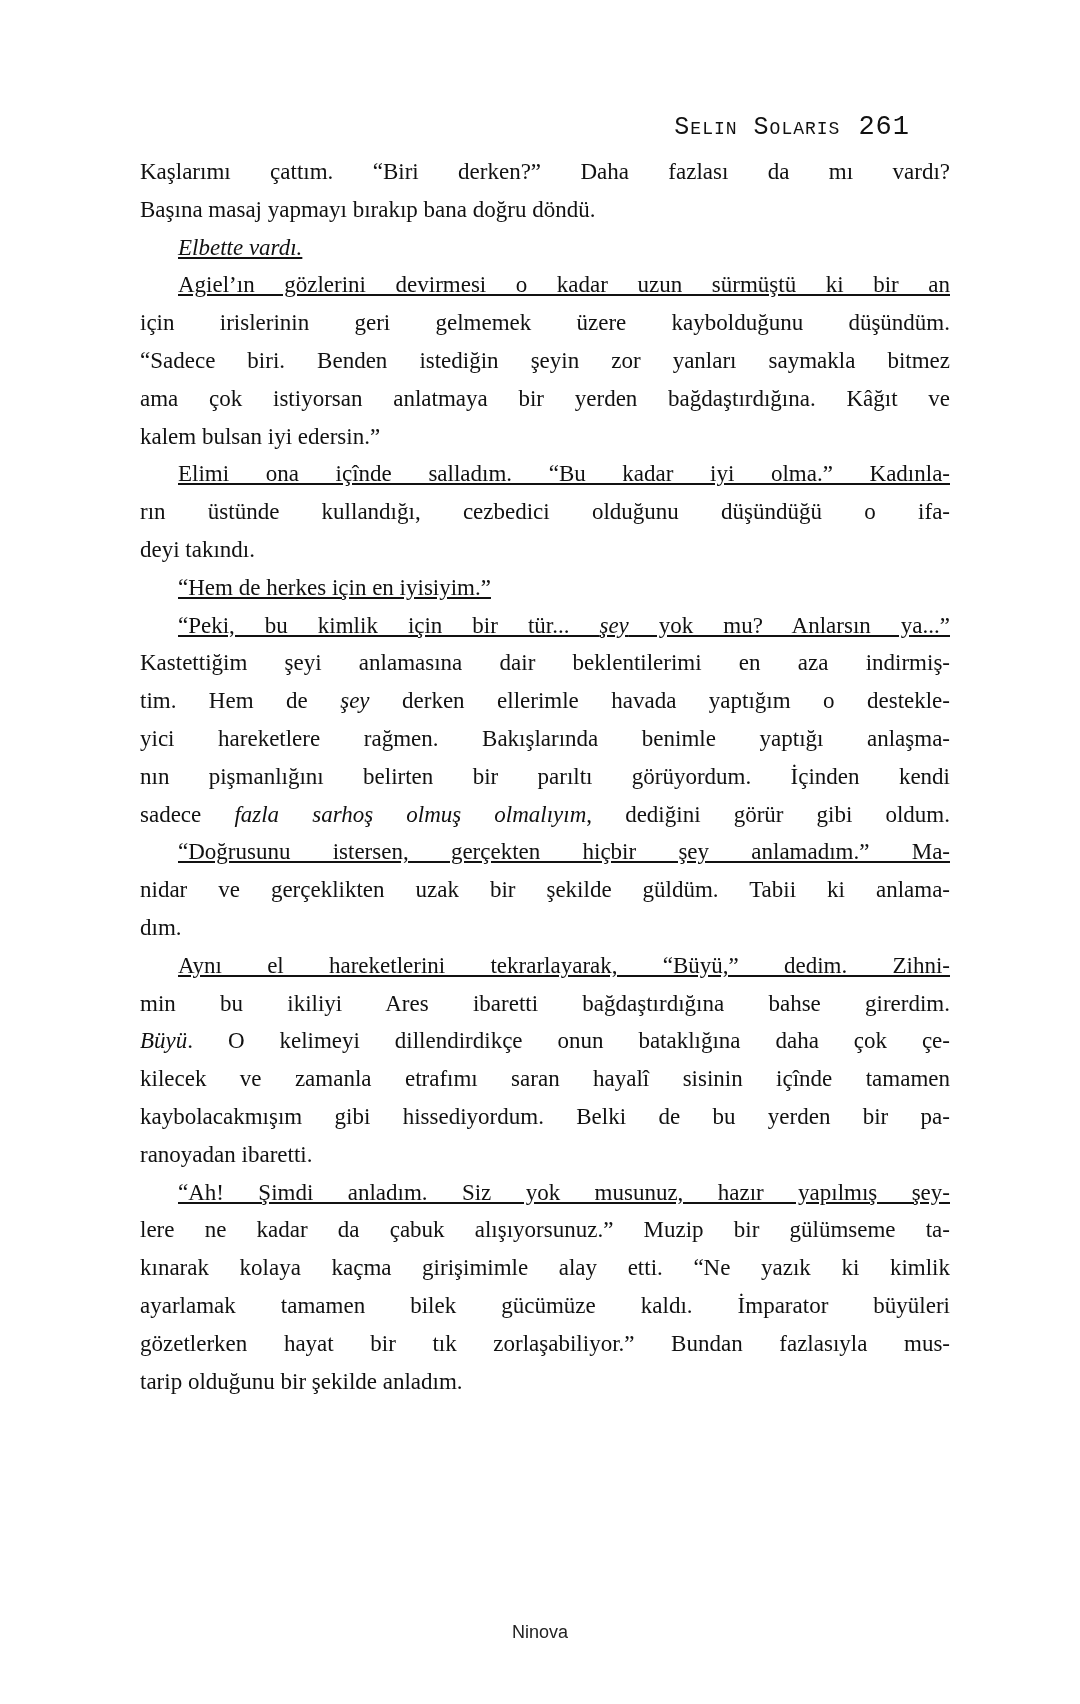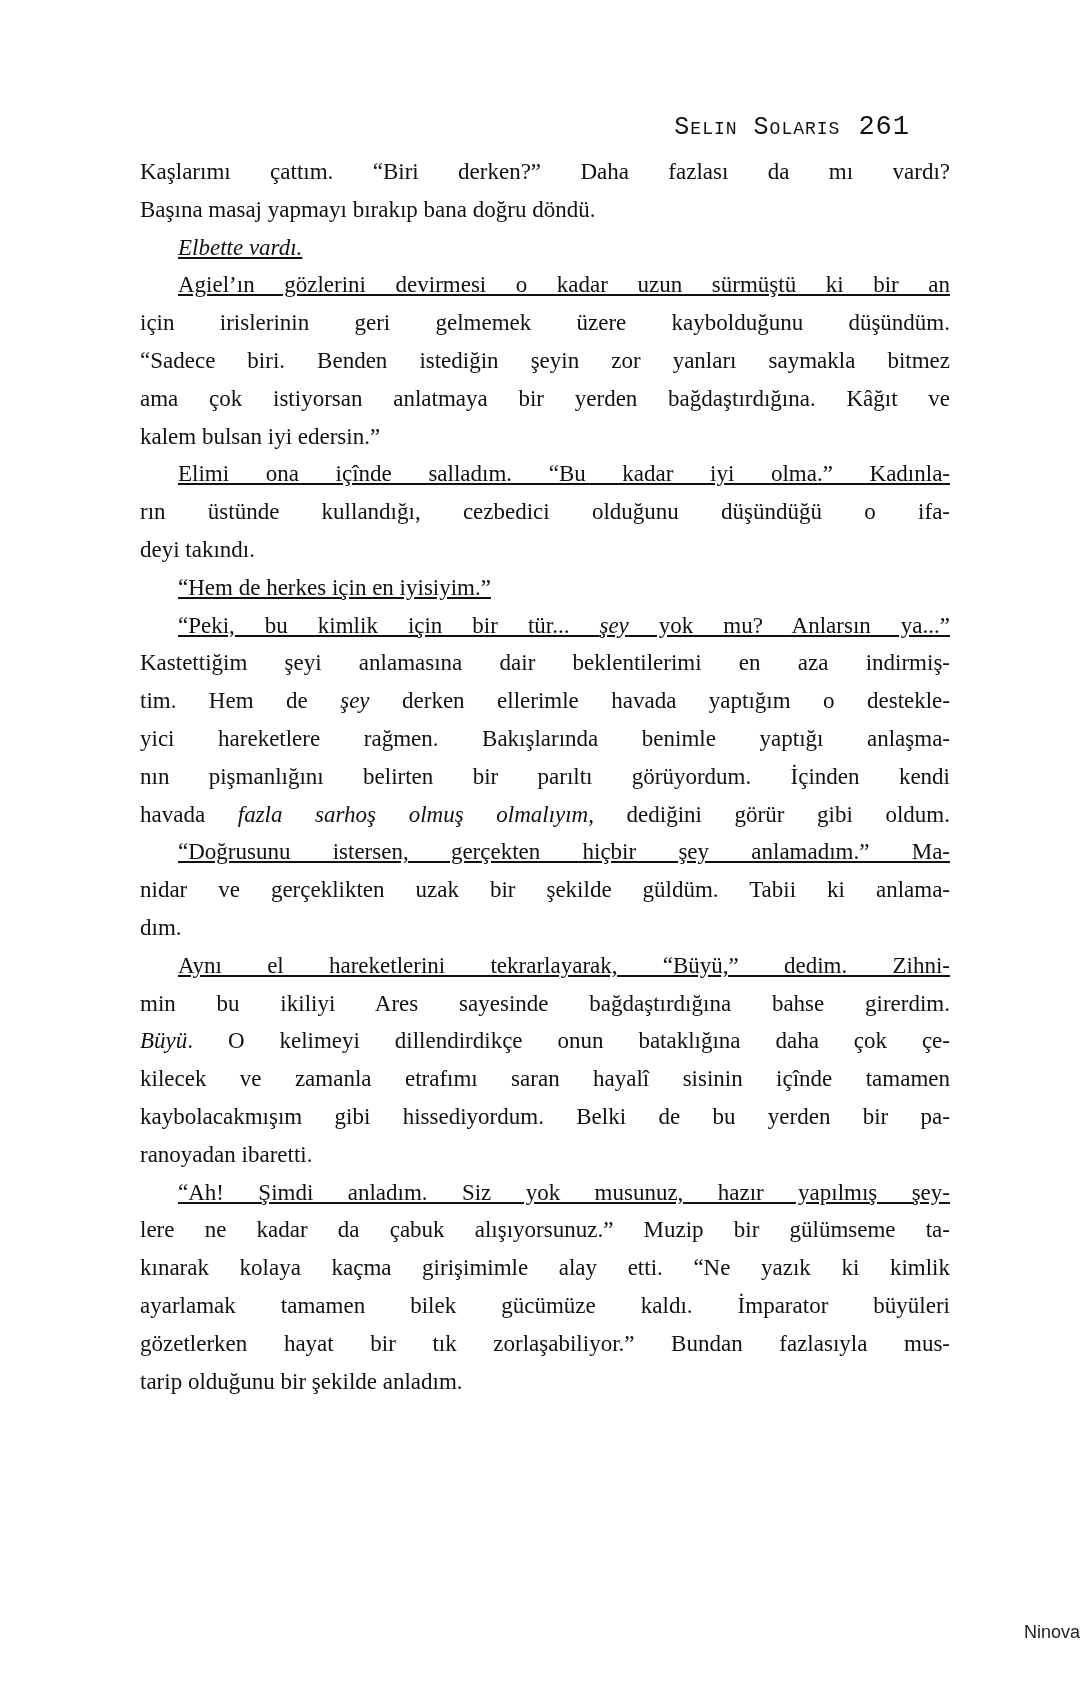--- a/index.html
+++ b/index.html
@@ -17,21 +17,21 @@
     .page-number { font-size: 27px; }
     .text-block {
       position: absolute; left: 140px; top: 153px; width: 810px;
       font-size: 23px; line-height: 37.8px;
     }
     .line { white-space: nowrap; display: block; height: 37.8px; }
     .line.indent { padding-left: 38px; text-decoration: underline; }
     .justify { text-align: justify; text-align-last: justify; white-space: normal; }
     em { font-style: italic; }
     .footer {
-      position: absolute; top: 1622px; left: 0; width: 1080px; text-align: right;
+      position: absolute; top: 1622px; left: 0; width: 1080px; text-align: center;
       font-family: "Liberation Sans", "DejaVu Sans", sans-serif;
       font-size: 18px; color: #222;
     }
   </style>
 </head>
 <body>
 
 <div class="running-head">
   <span>Selin Solaris</span>
   <span class="page-number">261</span>
@@ -48,26 +48,26 @@
     <span class="line"><span>kalem bulsan iyi edersin.”</span></span>
     <span class="line indent justify"><span>Elimi ona içînde salladım. “Bu kadar iyi olma.” Kadınla-</span></span>
     <span class="line justify"><span>rın üstünde kullandığı, cezbedici olduğunu düşündüğü o ifa-</span></span>
     <span class="line"><span>deyi takındı.</span></span>
     <span class="line indent"><span>“Hem de herkes için en iyisiyim.”</span></span>
     <span class="line indent justify"><span>“Peki, bu kimlik için bir tür... </span><em>şey</em><span> yok mu? Anlarsın ya...”</span></span>
     <span class="line justify"><span>Kastettiğim şeyi anlamasına dair beklentilerimi en aza indirmiş-</span></span>
     <span class="line justify"><span>tim. Hem de </span><em>şey</em><span> derken ellerimle havada yaptığım o destekle-</span></span>
     <span class="line justify"><span>yici hareketlere rağmen. Bakışlarında benimle yaptığı anlaşma-</span></span>
     <span class="line justify"><span>nın pişmanlığını belirten bir parıltı görüyordum. İçinden kendi</span></span>
-    <span class="line justify"><span>havada </span><em>fazla sarhoş olmuş olmalıyım</em><span>, dediğini görür gibi oldum.</span></span>
+    <span class="line justify"><span>sadece </span><em>fazla sarhoş olmuş olmalıyım</em><span>, dediğini görür gibi oldum.</span></span>
     <span class="line indent justify"><span>“Doğrusunu istersen, gerçekten hiçbir şey anlamadım.” Ma-</span></span>
     <span class="line justify"><span>nidar ve gerçeklikten uzak bir şekilde güldüm. Tabii ki anlama-</span></span>
     <span class="line"><span>dım.</span></span>
     <span class="line indent justify"><span>Aynı el hareketlerini tekrarlayarak, “Büyü,” dedim. Zihni-</span></span>
-    <span class="line justify"><span>min bu ikiliyi Ares sayesinde bağdaştırdığına bahse girerdim.</span></span>
+    <span class="line justify"><span>min bu ikiliyi Ares ibaretti bağdaştırdığına bahse girerdim.</span></span>
     <span class="line justify"><em>Büyü</em><span>. O kelimeyi dillendirdikçe onun bataklığına daha çok çe-</span></span>
     <span class="line justify"><span>kilecek ve zamanla etrafımı saran hayalî sisinin içînde tamamen</span></span>
     <span class="line justify"><span>kaybolacakmışım gibi hissediyordum. Belki de bu yerden bir pa-</span></span>
     <span class="line"><span>ranoyadan ibaretti.</span></span>
     <span class="line indent justify"><span>“Ah! Şimdi anladım. Siz yok musunuz, hazır yapılmış şey-</span></span>
     <span class="line justify"><span>lere ne kadar da çabuk alışıyorsunuz.” Muzip bir gülümseme ta-</span></span>
     <span class="line justify"><span>kınarak kolaya kaçma girişimimle alay etti. “Ne yazık ki kimlik</span></span>
     <span class="line justify"><span>ayarlamak tamamen bilek gücümüze kaldı. İmparator büyüleri</span></span>
     <span class="line justify"><span>gözetlerken hayat bir tık zorlaşabiliyor.” Bundan fazlasıyla mus-</span></span>
     <span class="line"><span>tarip olduğunu bir şekilde anladım.</span></span>

